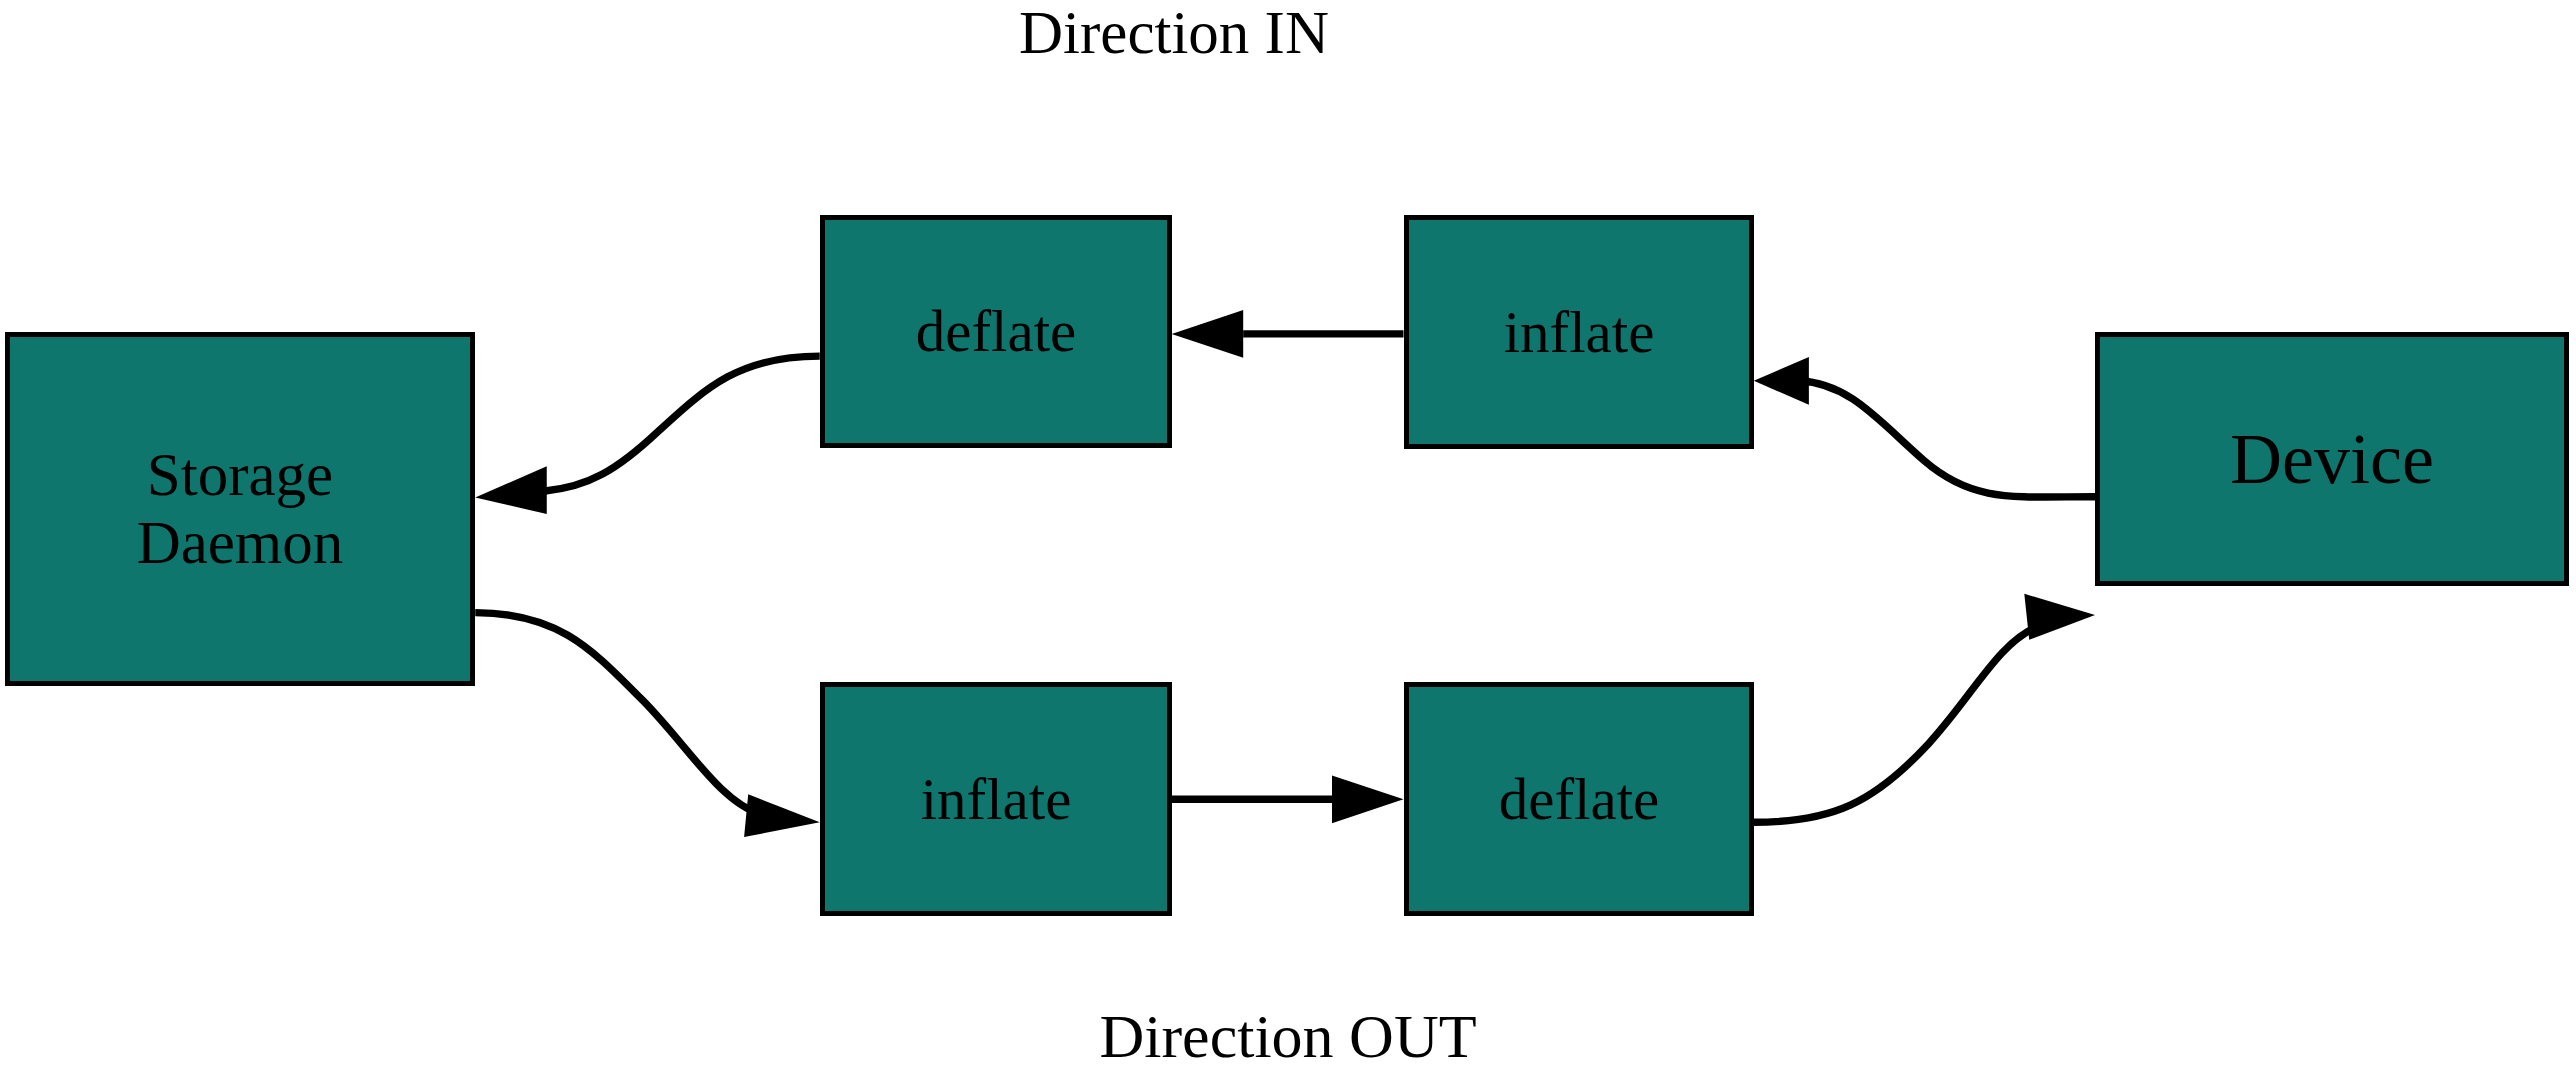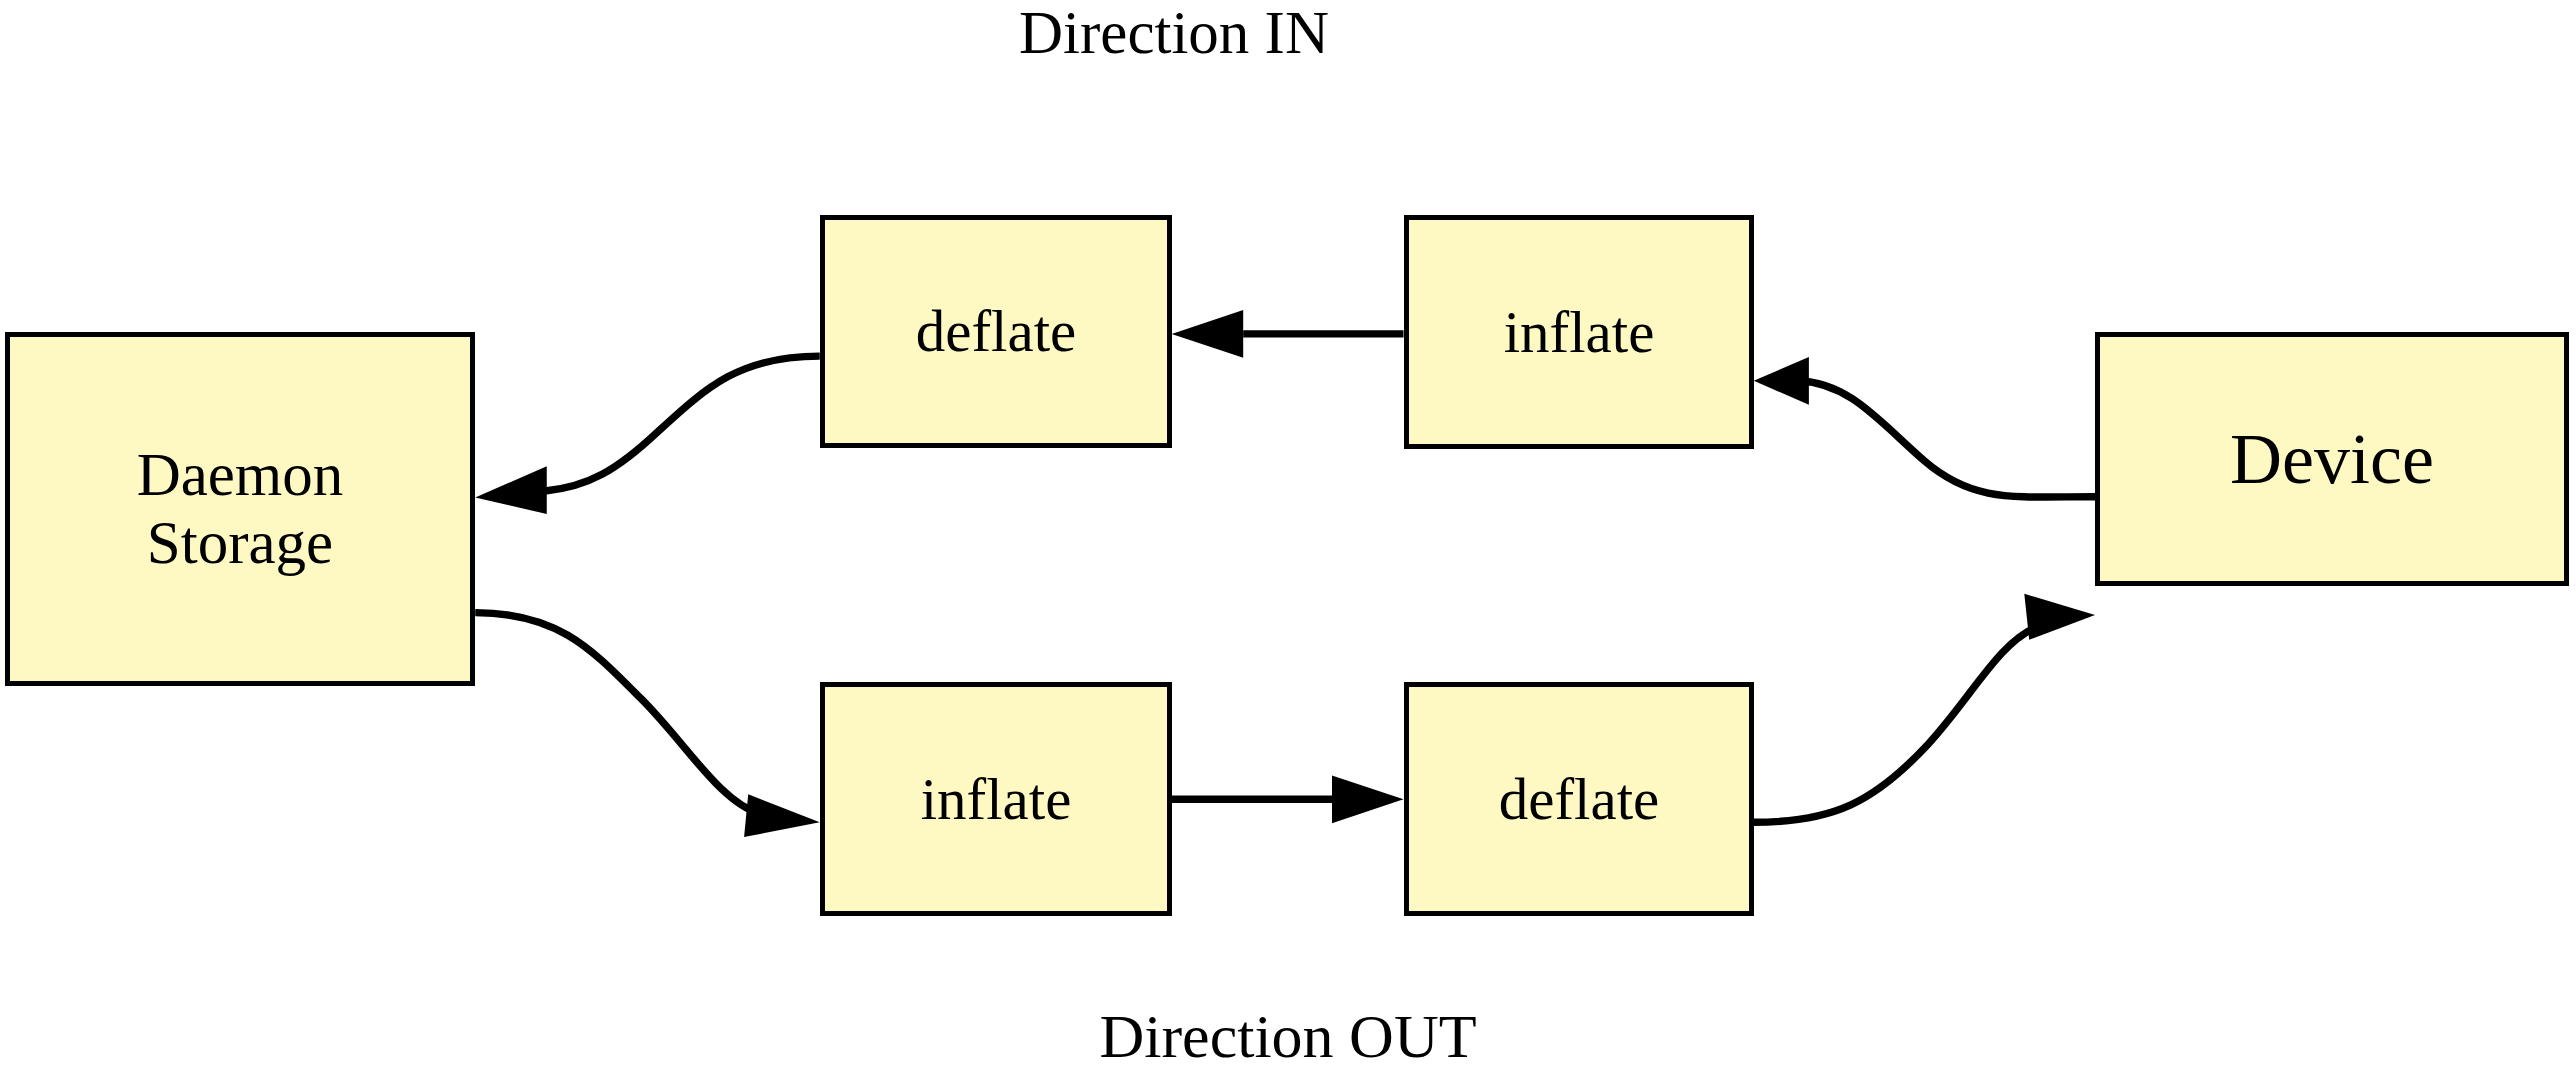--- a/index.html
+++ b/index.html
@@ -19,21 +19,21 @@
     position: absolute;
     left: 0;
     top: 0;
     width: 2576px;
     height: 1088px;
   }
   .node-box {
     position: absolute;
     box-sizing: border-box;
     border: 5.8px solid #000000;
-    background: #fef9c3;
+    background: #0f766e;
     display: flex;
     flex-direction: column;
     align-items: center;
     justify-content: center;
     color: #000000;
     line-height: 1.12;
     white-space: nowrap;
   }
   .node-label {
     display: block;
@@ -86,22 +86,22 @@
 
     <g>
       <path d="M 2133 1000 C 2230 1000 2280 975 2345 905 C 2400 845 2430 782 2478 762" fill="none" stroke="#000000" stroke-width="9" stroke-linecap="butt"></path>
       <polygon points="2548,748 2462,722 2468,778" fill="#000000"></polygon>
     </g>
   </svg>
 
   <div class="edge-caption" style="left:0; top:1.6px; width:2348px; font-size:61px;">Direction IN</div>
 
   <div class="node-box" style="left:5px; top:332px; width:470px; height:354px; font-size:61px;">
+    <span class="node-label">Storage</span>
     <span class="node-label">Daemon</span>
-    <span class="node-label">Storage</span>
   </div>
 
   <div class="node-box" style="left:820px; top:215px; width:352px; height:233px; font-size:59px;">
     <span class="node-label">deflate</span>
   </div>
 
   <div class="node-box" style="left:1404px; top:215px; width:350px; height:234px; font-size:59px;">
     <span class="node-label">inflate</span>
   </div>
 

